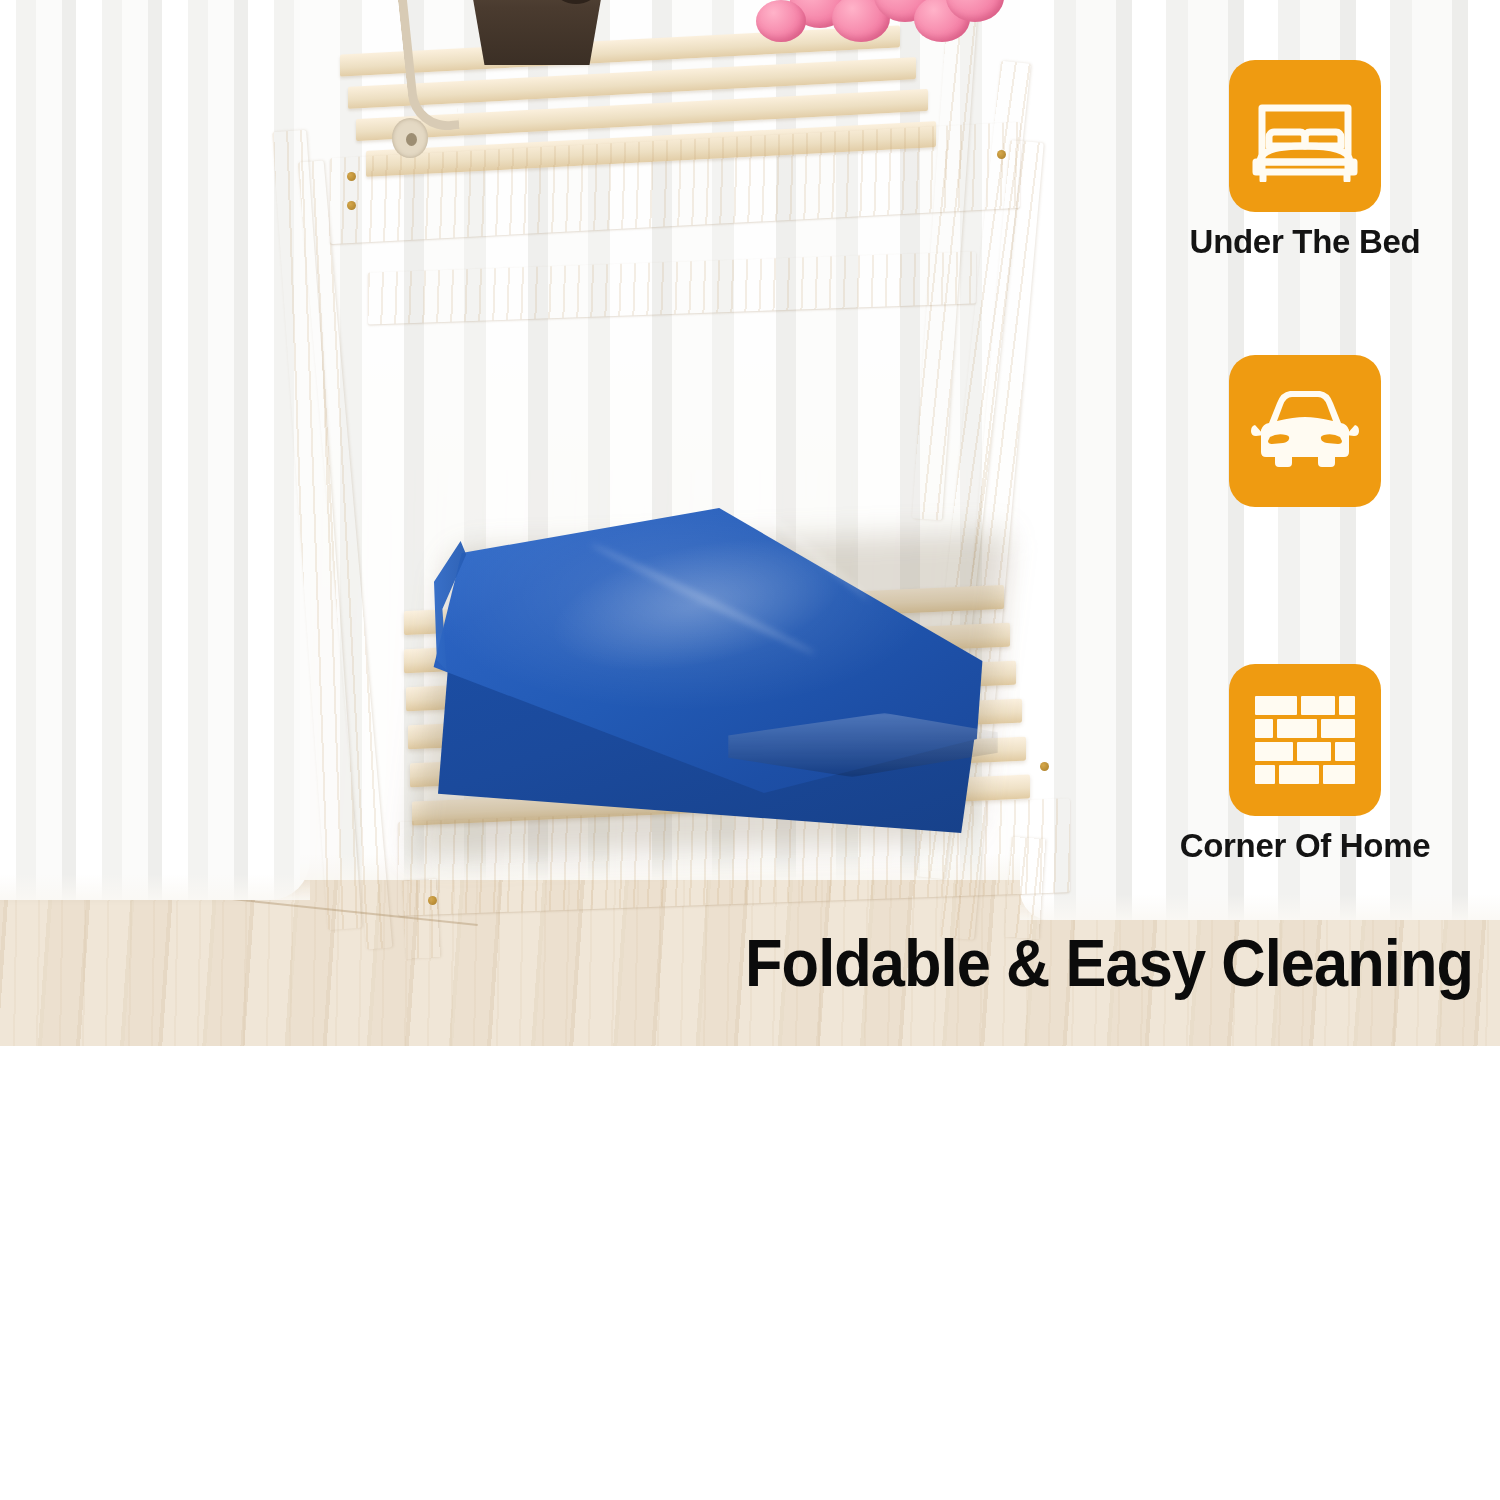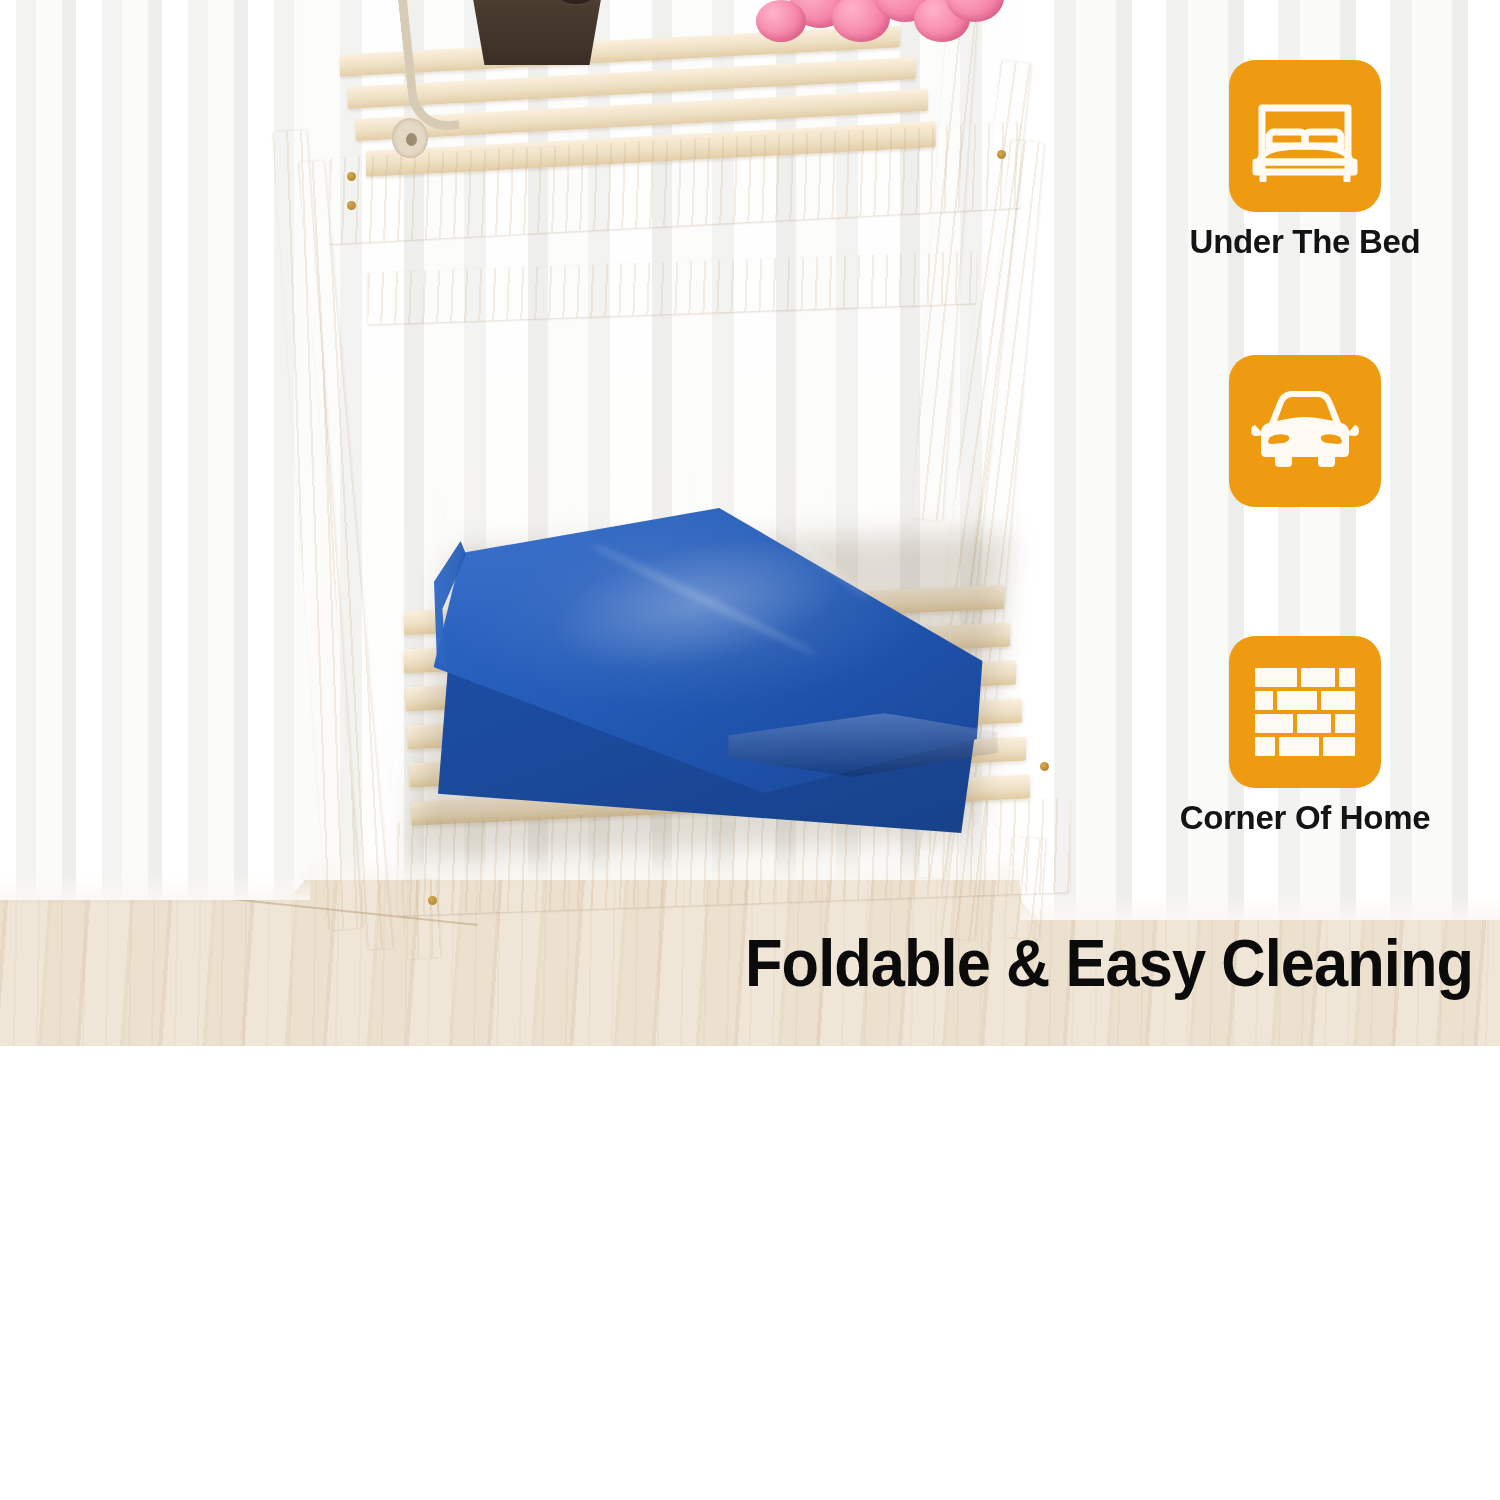--- a/index.html
+++ b/index.html
@@ -187,21 +187,21 @@
   }
   .feature-label {
     margin-top:11px; text-align:center;
     font-size:33px; font-weight:bold; color:#141414;
     letter-spacing:-.3px; white-space:nowrap;
   }
   .f1 { left:1229px; top:60px; }
   .f1 .feature-label { margin-left:-90px; width:332px; }
   .f2 { left:1229px; top:355px; }
   .f2 .feature-label { margin-left:-70px; width:292px; }
-  .f3 { left:1229px; top:636px; }
+  .f3 { left:1229px; top:664px; }
   .f3 .feature-label { margin-left:-80px; width:312px; }
 
   
   .headline {
     position:absolute; left:745px; top:925px; width:745px;
     font-size:66px; font-weight:bold; color:#0b0b0b;
     font-family:"Liberation Sans Narrow","Liberation Sans", sans-serif;
     transform:scaleX(.93); transform-origin:left center;
     letter-spacing:-1px; white-space:nowrap;
   }

